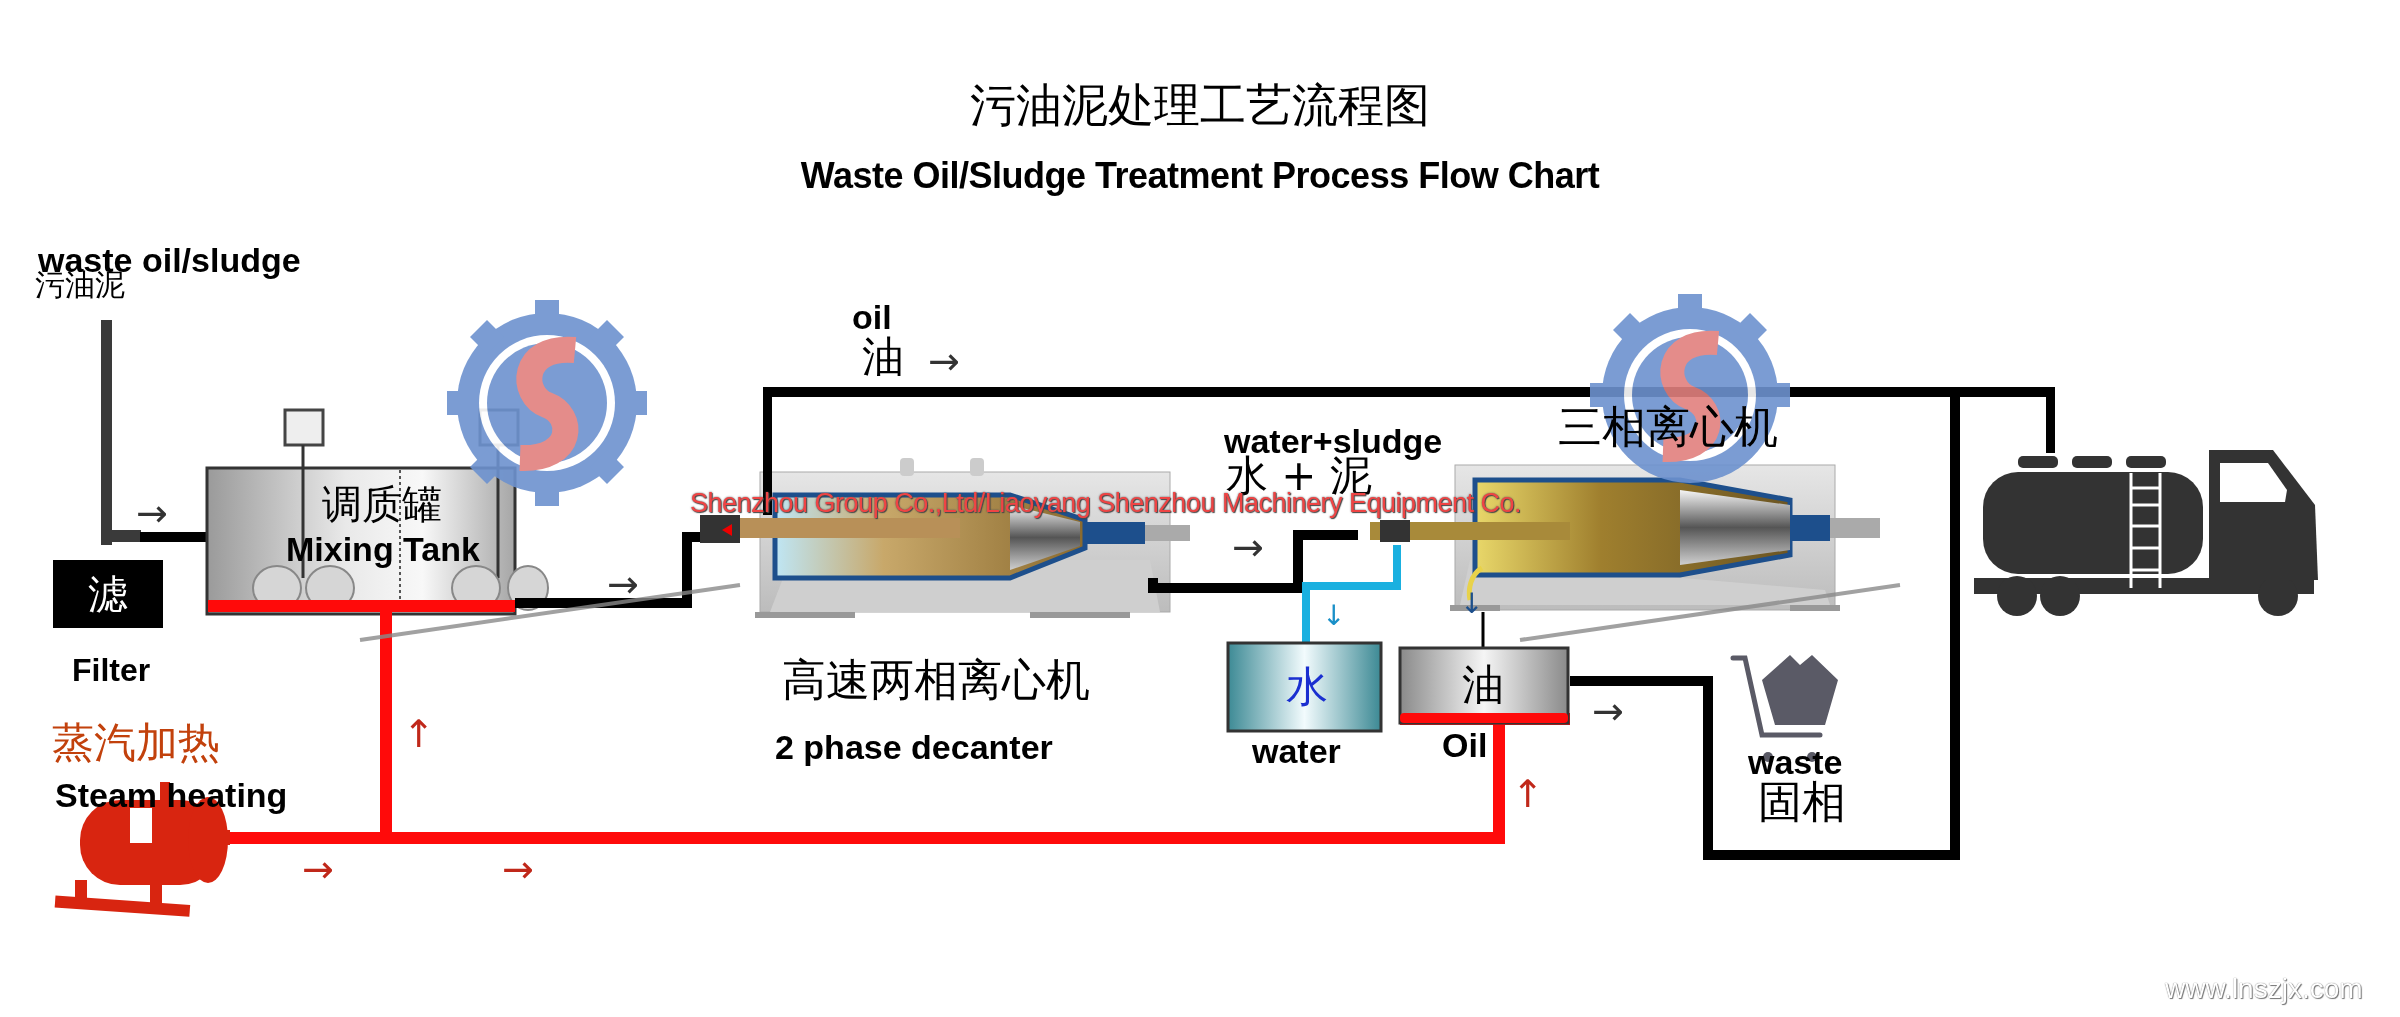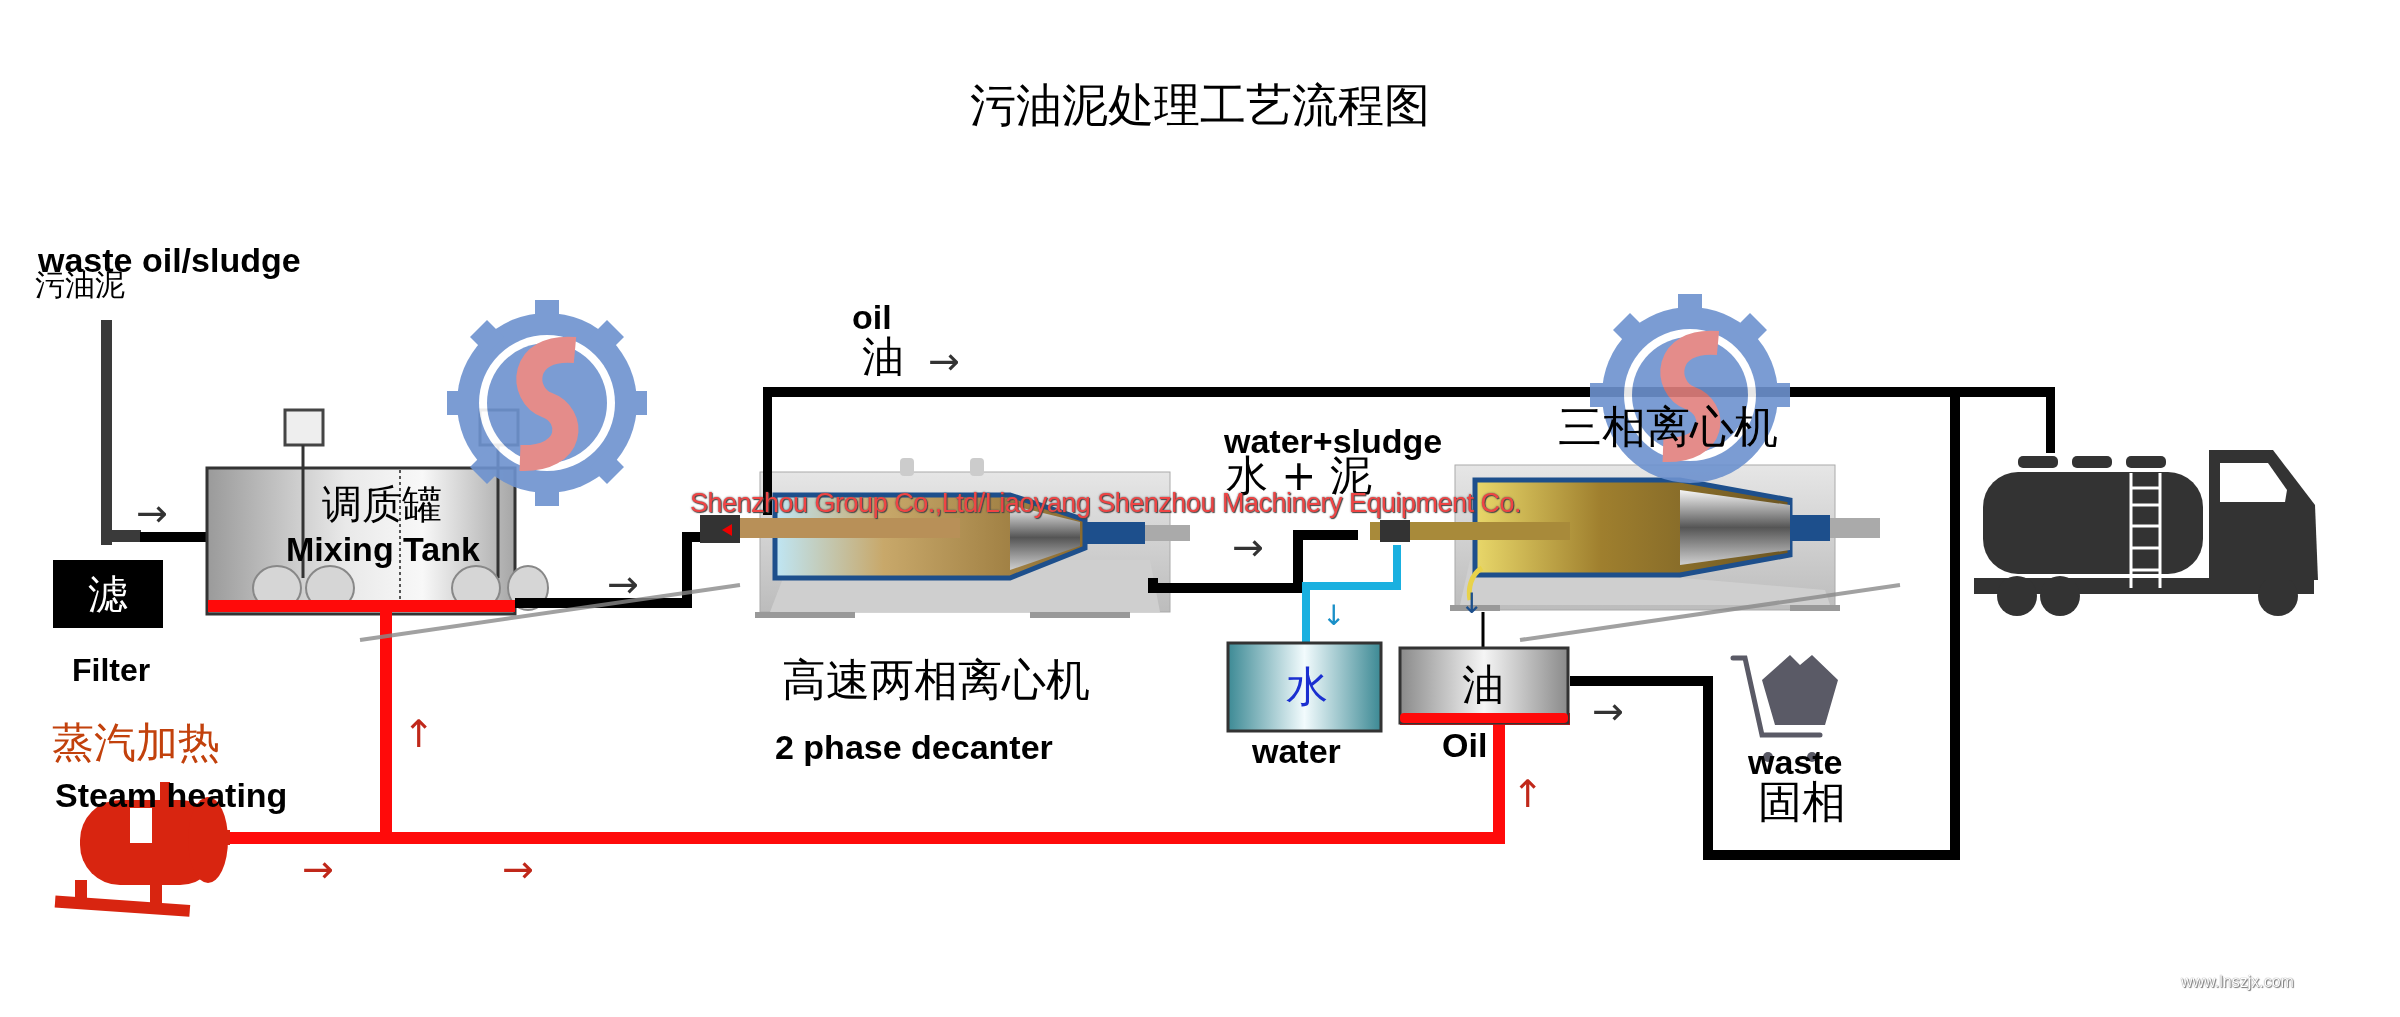--- a/index.html
+++ b/index.html
@@ -10,22 +10,22 @@
   .cn { font-family: "DejaVu Sans", sans-serif; font-weight: normal; }
   .en { font-family: "Liberation Sans", "DejaVu Sans", sans-serif; font-weight: bold; }
   .title-cn { left: 0; width: 2400px; text-align: center; top: 82px; font-size: 46px; }
   .title-en { left: 0; width: 2400px; text-align: center; top: 158px; font-size: 36px; letter-spacing: -0.5px; }
   .arrow-txt { position: absolute; font-size: 38px; line-height: 1; color: #333; font-family: "DejaVu Sans", sans-serif; }
   .red-arrow { color: #c0281a; }
   .blue-arrow { color: #1a90c8; }
   .watermark { position: absolute; left: 690px; top: 488px; font-size: 27px; color: #ef4444;
                font-family: "Liberation Sans", sans-serif; white-space: nowrap;
                text-shadow: 0 0 2px #555, 1px 1px 1px #444; letter-spacing: -0.5px; }
-  .site { position: absolute; left: 2165px; top: 973px; font-size: 16px; color: #fff;
-          font-family: "Liberation Sans", sans-serif; text-shadow: 0 0 1px #555, 1px 1px 1px #777; margin-left: 16px; }
+  .site { position: absolute; left: 2165px; top: 973px; font-size: 28px; color: #fff;
+          font-family: "Liberation Sans", sans-serif; text-shadow: 0 0 1px #555, 1px 1px 1px #777; }
   .filter-box { position: absolute; left: 53px; top: 560px; width: 110px; height: 68px; background: #000;
                 color: #fff; font-size: 40px; text-align: center; line-height: 68px; }
 </style>
 </head>
 <body>
 
 <div id="stage">
 
   <svg width="2400" height="1017" viewBox="0 0 2400 1017" style="position:absolute;left:0;top:0">
     <defs>
@@ -235,20 +235,21 @@
 
     <g stroke="#8a8a8a" stroke-width="4" opacity="0.8">
       <line x1="360" y1="640" x2="740" y2="585"></line>
     </g>
     <g stroke="#8a8a8a" stroke-width="4" opacity="0.8">
       <line x1="1520" y1="640" x2="1900" y2="585"></line>
     </g>
   </svg>
 
   <div class="txt cn title-cn">污油泥处理工艺流程图</div>
+  <div class="txt en title-en">Waste Oil/Sludge Treatment Process Flow Chart</div>
 
   <div class="txt en" style="left:38px;top:243px;font-size:34px;">waste oil/sludge</div>
   <div class="txt cn" style="left:35px;top:270px;font-size:30px;">污油泥</div>
 
   <div class="filter-box cn">滤</div>
   <div class="txt en" style="left:72px;top:654px;font-size:32px;">Filter</div>
 
   <span class="arrow-txt" style="left:136px;top:494px;">→</span>
 
   <div class="txt cn" style="left:322px;top:484px;font-size:40px;text-align:right;">调质罐</div>

